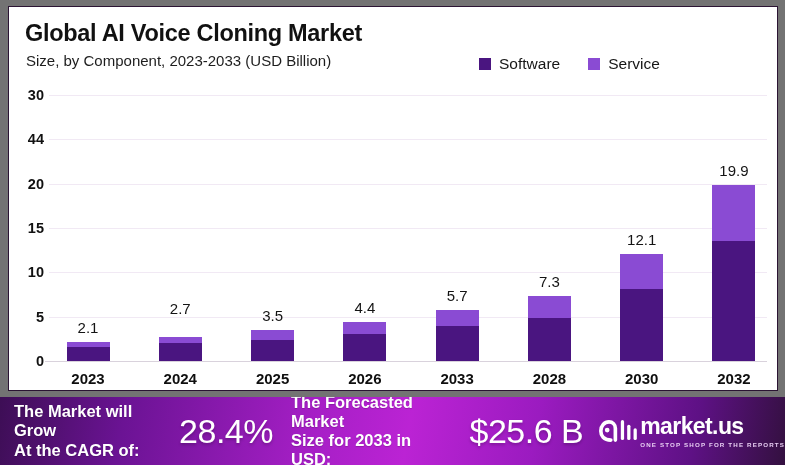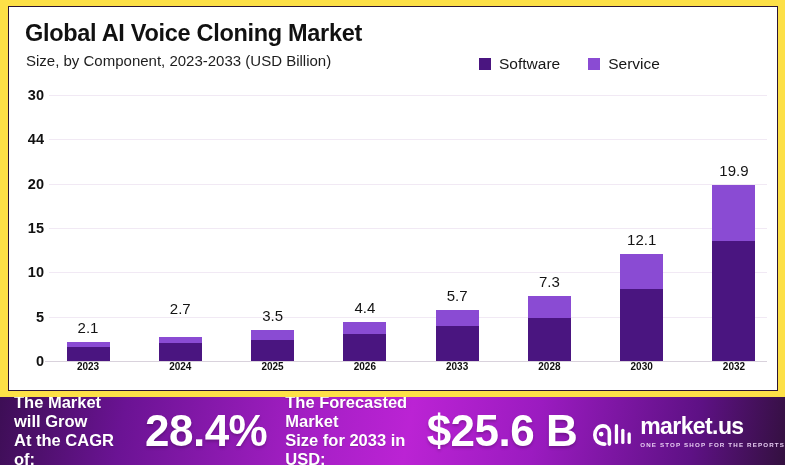--- a/index.html
+++ b/index.html
@@ -5,21 +5,21 @@
   * { box-sizing: border-box; }
   html, body {
     margin: 0; padding: 0;
     background: #ffffff;
     font-family: "Liberation Sans", sans-serif;
   }
   #page {
     position: relative;
     width: 785px;
     height: 465px;
-    background: #fde047;
+    background: #737373;
     overflow: hidden;
   }
   
   #chart-card {
     position: absolute;
     left: 8px; top: 6px;
     width: 770px; height: 385px;
     background: #ffffff;
     border: 1px solid #2b1433;
   }
@@ -110,21 +110,22 @@
     transform: translateX(-50%);
     font-size: 15px;
     color: #141414;
     white-space: nowrap;
   }
   .xlabel {
     position: absolute;
     top: 100%;
     left: 50%;
     transform: translateX(-50%);
-    font-size: 10px;
+    margin-top: 9px;
+    font-size: 15px;
     font-weight: 700;
     color: #0f0f0f;
     white-space: nowrap;
   }
 
   
   #banner {
     position: absolute;
     left: 0; top: 397px;
     width: 785px; height: 68px;
@@ -143,35 +144,35 @@
   .banner-text {
     color: #ffffff;
     font-weight: 700;
     font-size: 16.5px;
     line-height: 1.16;
     white-space: pre-line;
     text-shadow: 0 1px 1px rgba(0,0,0,.18);
   }
   .banner-big {
     color: #ffffff;
-    font-weight: 700;
-    font-size: 44px;
+    font-weight: 400;
+    font-size: 34px;
     letter-spacing: -0.5px;
     white-space: nowrap;
     text-shadow: 0 2px 3px rgba(0,0,0,.22);
   }
   #cagr-label { margin-left: 14px; }
   #cagr-value { margin-left: 14px; }
   #forecast-label { margin-left: 18px; }
   #forecast-value { margin-left: 14px; }
   #brand {
     margin-left: 16px;
     display: flex;
-    align-items: flex-end;
-    gap: 7px;
+    align-items: center;
+    gap: 1px;
   }
   #brand-mark { width: 40px; height: 26px; display: block; }
   #brand-words { display: flex; flex-direction: column; }
   #brand-name {
     color: #ffffff;
     font-weight: 700;
     font-size: 23px;
     letter-spacing: -0.6px;
     line-height: 1;
     white-space: nowrap;

